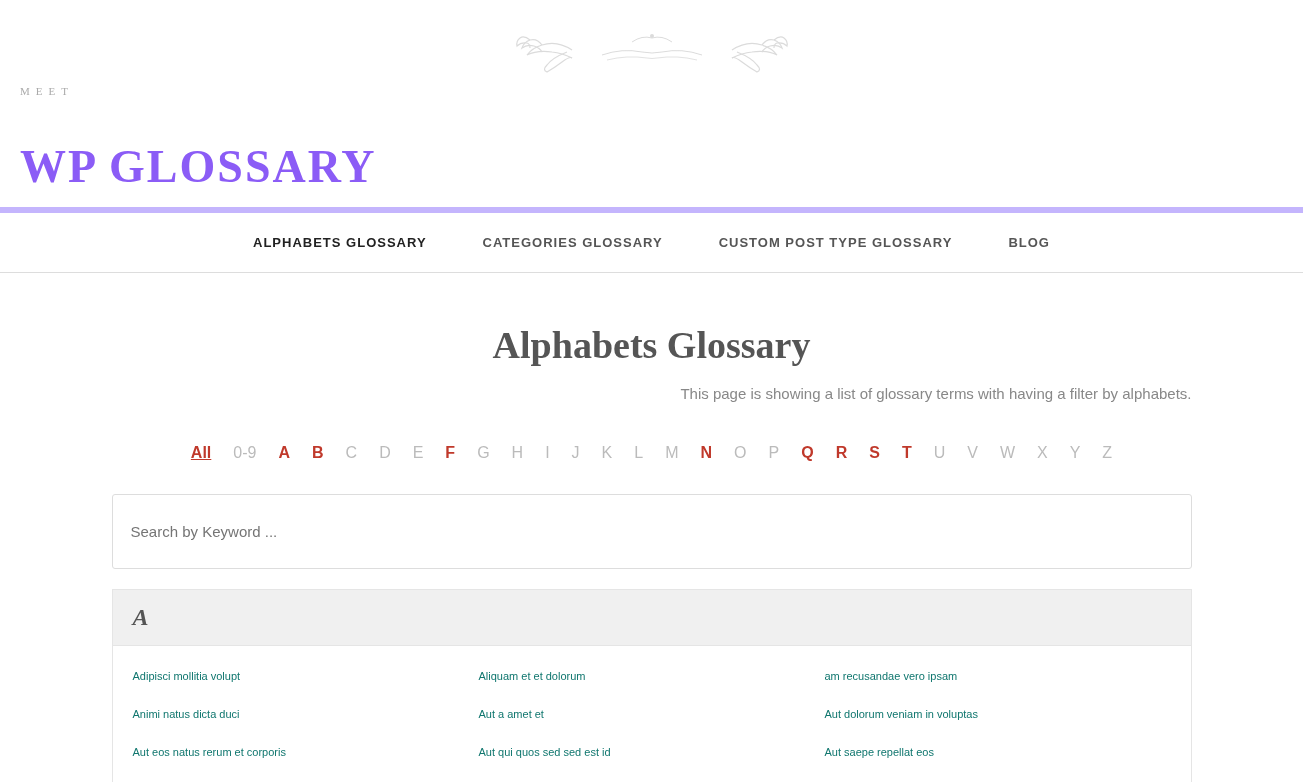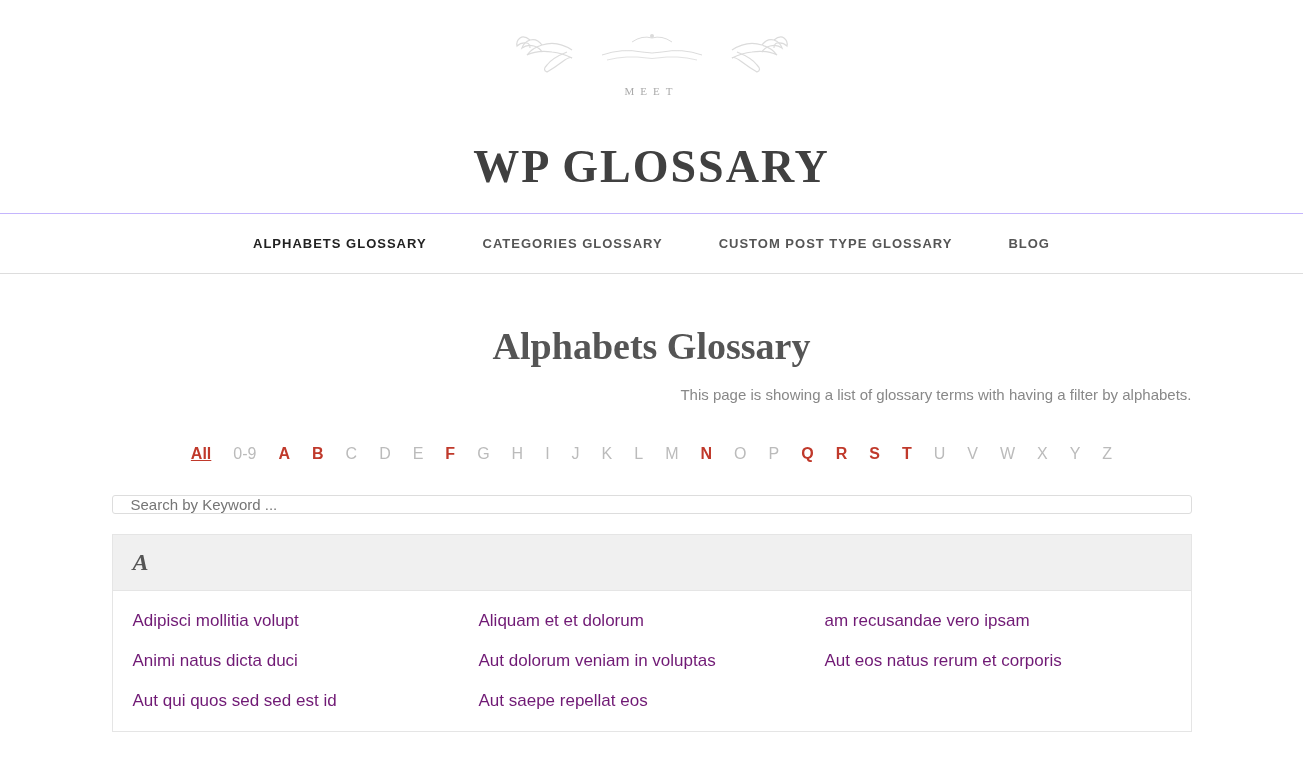--- a/index.html
+++ b/index.html
@@ -4,36 +4,36 @@
   <style>
     * { margin: 0; padding: 0; box-sizing: border-box; }
     body {
       font-family: Georgia, 'Times New Roman', serif;
       background: #fff;
       color: #333;
     }
 
     
     .site-header {
-      text-align: center;
-      padding: 30px 20px 20px;
-      border-bottom: 1px solid #c4b5fd;
+      text-align: left;
+      padding: 30px 20px 14px;
+      border-bottom: 6px solid #c4b5fd;
     }
     .logo-meet {
       font-size: 11px;
       color: #aaa;
       letter-spacing: 6px;
       text-transform: uppercase;
       display: block;
       margin-bottom: 2px;
     }
     .logo-text {
       font-size: 46px;
       font-weight: bold;
-      color: #404040;
+      color: #8b5cf6;
       font-family: Georgia, serif;
       letter-spacing: 2px;
       text-transform: uppercase;
       margin-top: 43px;
     }
 
     
     nav {
       border-bottom: 1px solid #ddd;
       padding: 0 40px;
@@ -115,21 +115,21 @@
       font-weight: bold;
     }
 
     
     .search-box {
       width: 100%;
       margin-bottom: 20px;
     }
     .search-input {
       width: 100%;
-      padding: 0 18px;
+      padding: 28px 18px;
       font-size: 15px;
       border: 1px solid #ddd;
       border-radius: 3px;
       color: #aaa;
       font-family: Arial, sans-serif;
       outline: none;
       background: #fff;
     }
 
     
@@ -154,22 +154,22 @@
       border: 1px solid #e5e5e5;
       border-top: none;
       padding: 10px 20px;
       background: #fff;
     }
     .term-item {
       padding: 10px 0;
     }
     .term-link {
       text-decoration: none;
-      color: #701a75;
-      font-size: 17px;
+      color: #0f766e;
+      font-size: 11px;
       font-family: Arial, sans-serif;
     }
   </style>
 </head>
 <body>
 
 <header class="site-header">
   <div>
 
     <svg width="280" height="55" viewBox="0 0 280 55" style="display:block;margin:0 auto 0;">
@@ -258,20 +258,21 @@
   </div>
 
   <div>
 
   <div class="section-header"><span class="section-letter">A</span></div>
       <div class="terms-grid">
         <div class="term-item"><a href="#" class="term-link">Adipisci mollitia volupt</a></div>
         <div class="term-item"><a href="#" class="term-link">Aliquam et et dolorum</a></div>
         <div class="term-item"><a href="#" class="term-link">am recusandae vero ipsam</a></div>
         <div class="term-item"><a href="#" class="term-link">Animi natus dicta duci</a></div>
+        <div class="term-item"><a href="#" class="term-link">Aut a amet et</a></div>
         <div class="term-item"><a href="#" class="term-link">Aut dolorum veniam in voluptas</a></div>
         <div class="term-item"><a href="#" class="term-link">Aut eos natus rerum et corporis</a></div>
         <div class="term-item"><a href="#" class="term-link">Aut qui quos sed sed est id</a></div>
         <div class="term-item"><a href="#" class="term-link">Aut saepe repellat eos</a></div>
         <div class="term-item"></div>
       </div>
     </div>
 
 </main>
 

